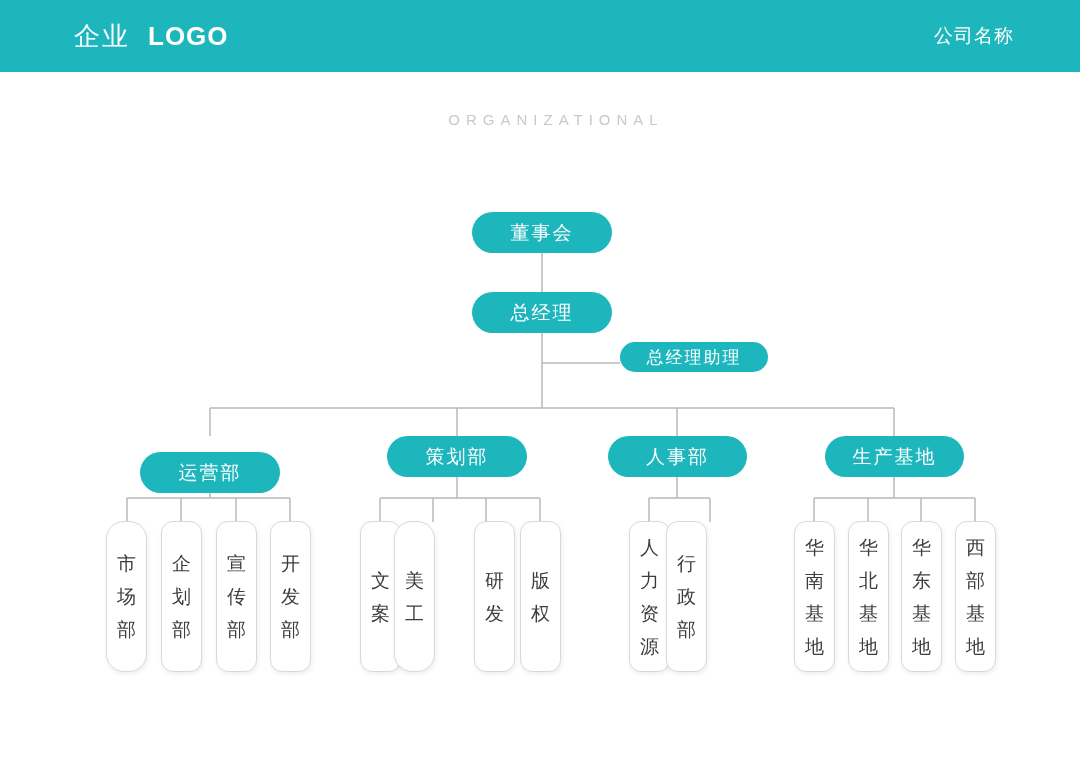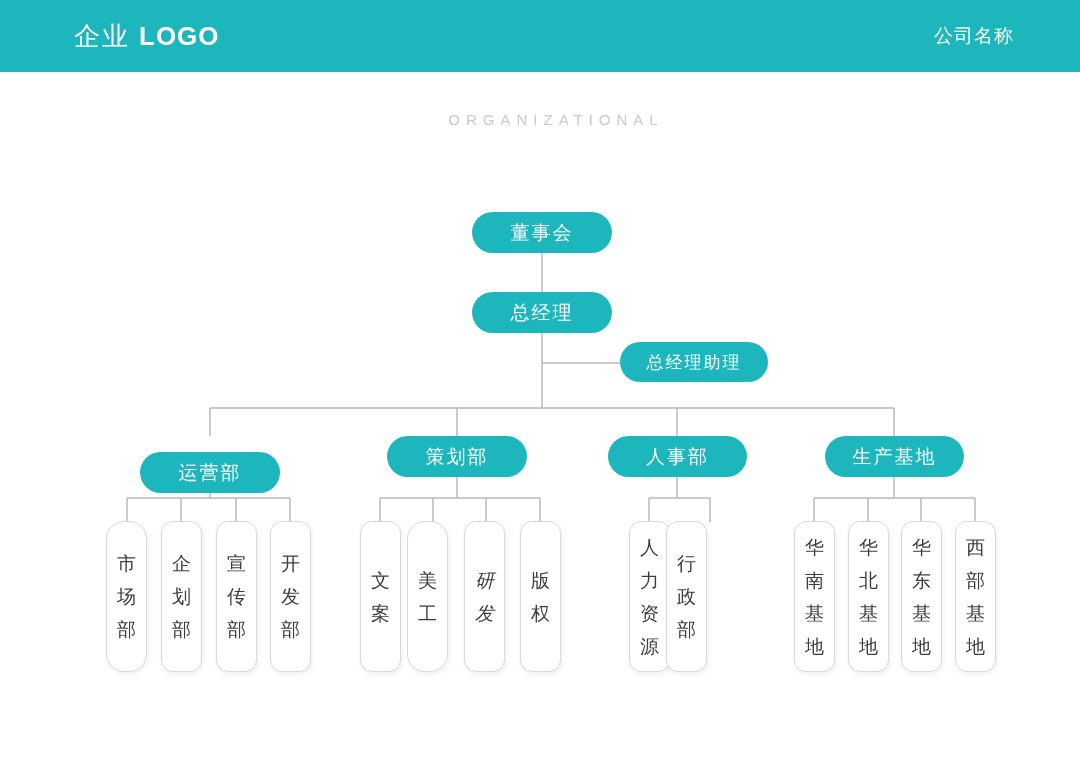--- a/index.html
+++ b/index.html
@@ -24,24 +24,24 @@
     align-items: center;
     justify-content: space-between;
     padding: 0 66px 0 74px;
     color: #ffffff;
   }
   .logo {
     font-size: 26px;
     letter-spacing: 2px;
     display: flex;
     align-items: baseline;
-    gap: 9px;
+    gap: 2px;
   }
   .logo .logo-prefix { font-weight: 400; }
-  .logo .logo-suffix { font-weight: 700; letter-spacing: 1px; }
+  .logo .logo-suffix { font-weight: 700; letter-spacing: 1px; margin-left: 16px; }
   .company-name {
     font-size: 19px;
     font-weight: 500;
     letter-spacing: 1px;
   }
 
   
   .title-block {
     position: absolute;
     left: 0; top: 106px;
@@ -161,21 +161,21 @@
       <line x1="710" y1="498" x2="710" y2="522"></line>
       <line x1="814" y1="498" x2="814" y2="522"></line>
       <line x1="868" y1="498" x2="868" y2="522"></line>
       <line x1="921" y1="498" x2="921" y2="522"></line>
       <line x1="975" y1="498" x2="975" y2="522"></line>
     </g>
   </svg>
 
   <div class="pill" style="left:472px; top:212px; width:140px;">董事会</div>
   <div class="pill" style="left:472px; top:292px; width:140px;">总经理</div>
-  <div class="pill" style="left:620px; top:342px; width:148px; height:40px; font-size:17px;">总经理助理</div>
+  <div class="pill" style="left:620px; top:342px; width:148px; height:30px; font-size:17px;">总经理助理</div>
 
   <div class="pill" style="left:140px; top:436px; width:140px;margin-top:16px;">运营部</div>
   <div class="pill" style="left:387px; top:436px; width:140px;">策划部</div>
   <div class="pill" style="left:825px; top:436px; width:139px;">生产基地</div>
   <div class="pill" style="left:608px; top:436px; width:139px;">人事部</div>
 
   <div class="leaf" style="left:106px;border-radius:18px;">
     <span class="vtext">市场部</span>
     </div>
   <div class="leaf" style="left:161px;">
@@ -184,24 +184,24 @@
   <div class="leaf" style="left:216px;">
     <span class="vtext">宣传部</span>
     </div>
   <div class="leaf" style="left:270px;">
     <span class="vtext">开发部</span>
     </div>
 
   <div class="leaf" style="left:360px;">
     <span class="vtext">文案</span>
     </div>
-  <div class="leaf" style="left:407px;border-radius:18px;">
+  <div class="leaf" style="left:394px;border-radius:18px;">
     <span class="vtext">美工</span>
     </div>
-  <div class="leaf" style="left:464px;font-style:italic;">
+  <div class="leaf" style="left:474px;">
     <span class="vtext">研发</span>
     </div>
   <div class="leaf" style="left:520px;">
     <span class="vtext">版权</span>
     </div>
 
   <div class="leaf" style="left:629px;">
     <span class="vtext">人力资源</span>
     </div>
   <div class="leaf" style="left:666px;">

